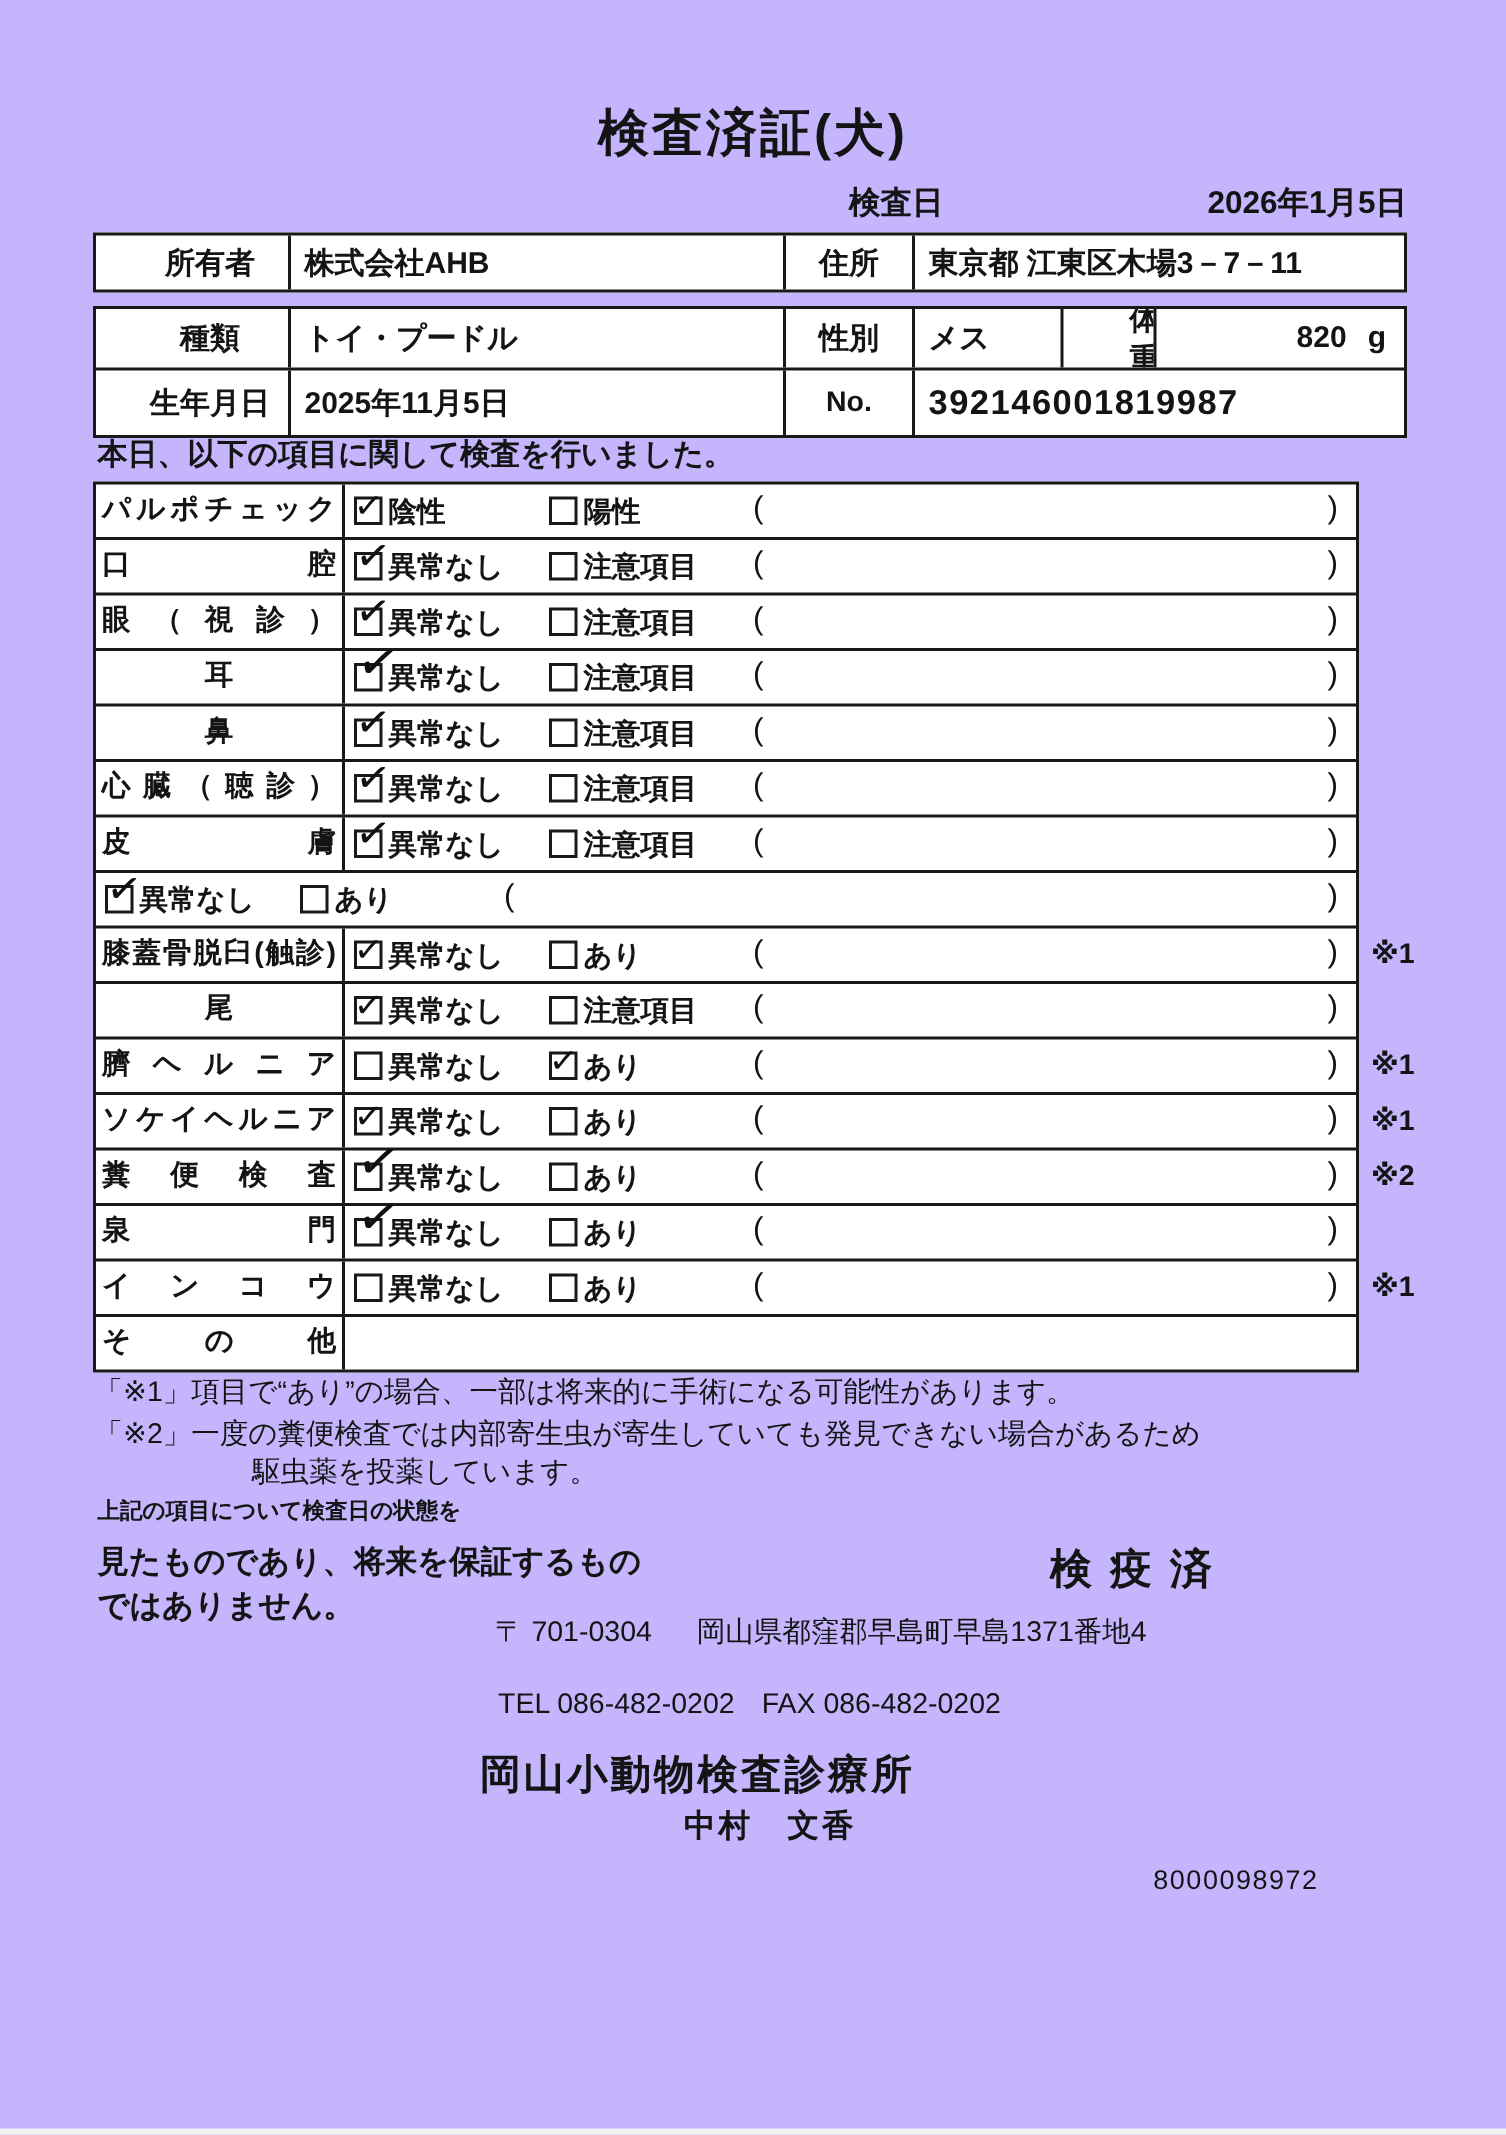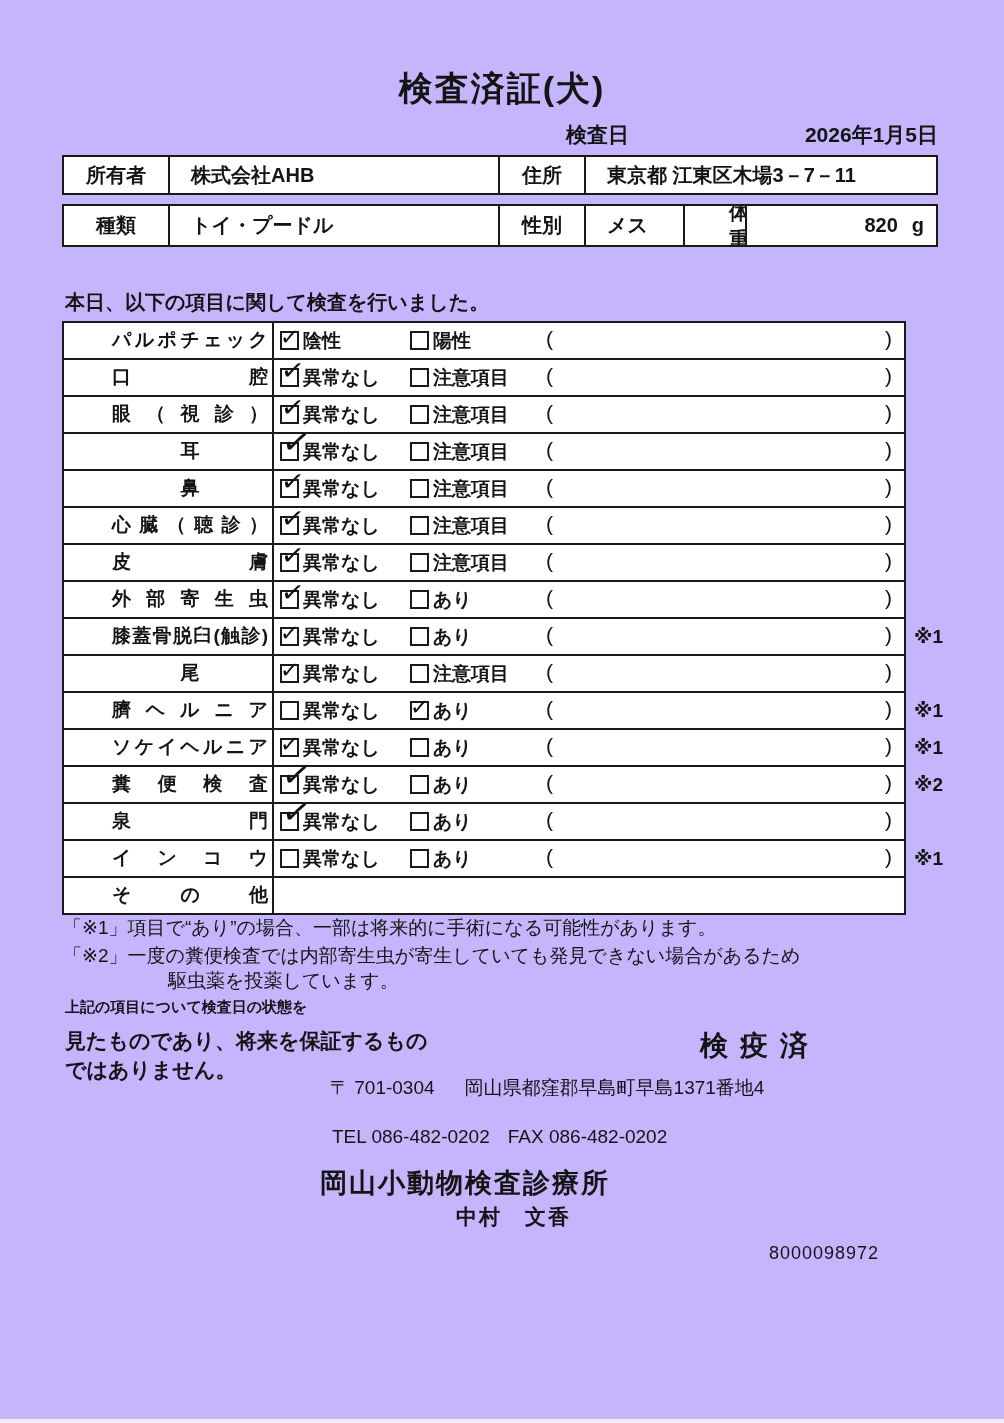--- a/index.html
+++ b/index.html
@@ -16,41 +16,41 @@
   }
 
   .examdate-label { top:121px; left:566px; font-size:21px; font-weight:600; }
   .examdate-value { top:121px; left:740px; width:198px; text-align:right; font-size:21px; font-weight:600; }
 
   
   .hbox { border:2px solid #191919; display:flex; box-sizing:border-box; background:#fff; }
   .hcell { border-right:2px solid #191919; display:flex; align-items:center; font-size:20px; font-weight:600; box-sizing:border-box; overflow:hidden; }
   .hcell:last-child { border-right:none; }
   .hc-center { justify-content:center; }
-  .hc-pad { padding-left:21px; }
+  .hc-pad { padding-left:9px; }
   .owner-box { top:155px; left:62px; width:876px; height:40px; }
   .pet-box   { top:204px; left:62px; width:876px; flex-direction:column; }
   .irow { display:flex; width:100%; box-sizing:border-box; }
   .irow-a { height:39px; }
   .irow-b { height:45px; border-top:2px solid #191919; }
-  .w-label  { width:106px; }
+  .w-label  { width:106px;margin-left:24px; }
   .w-value  { width:330px; }
   .w-small  { width:86px; }
   .w-sex    { width:99px; }
   .w-weight { width:62px;padding-left:48px; }
   .w-rest   { flex:1; }
   .weight-cell { justify-content:flex-end; padding-right:12px; gap:14px; }
   .no-cell { font-size:19px; }
   .num-cell { font-size:23px; letter-spacing:1px; }
 
   .intro { top:289px; left:65px; font-size:20px; font-weight:600; }
 
   
   .vtable { top:321px; left:62px; width:844px; border:2px solid #191919; background:#fff; box-sizing:border-box; }
-  .vrow { height:35px; border-bottom:2px solid #191919; display:flex; position:relative;padding-left:44px; }
+  .vrow { height:35px; border-bottom:2px solid #191919; display:flex; position:relative; }
   .vrow:last-child { border-bottom:none; }
   .vlabel {
     width:156px; padding:0 4px; border-right:2px solid #191919;
     font-size:19px; font-weight:600; line-height:34px; overflow:hidden; white-space:nowrap;
   }
   .vlabel.justify { text-align:justify; text-align-last:justify; text-justify:inter-character; }
   .vlabel.center { text-align:center; text-align-last:center; }
   .vcontent { flex:1; position:relative; font-size:19px; }
   .opt { position:absolute; top:0; height:35px; display:flex; align-items:center; font-weight:600; white-space:nowrap; }
   .opt.o1 { left:6px; }
@@ -105,20 +105,26 @@
       <div class="hcell hc-center w-label">種類</div>
       <div class="hcell hc-pad w-value">トイ・プードル</div>
       <div class="hcell hc-center w-small">性別</div>
       <div class="hcell hc-pad w-sex">メス</div>
       <div class="hcell hc-center w-weight">体重</div>
       <div class="hcell weight-cell w-rest">
         <span>820</span>
         <span>g</span>
       </div>
     </div>
+    <div class="irow irow-b">
+      <div class="hcell hc-center w-label">生年月日</div>
+      <div class="hcell hc-pad w-value">2025年11月5日</div>
+      <div class="hcell hc-center w-small no-cell">No.</div>
+      <div class="hcell hc-pad w-rest num-cell">392146001819987</div>
+    </div>
   </div>
 
   <div class="abs intro">本日、以下の項目に関して検査を行いました。</div>
 
   <div class="abs vtable">
       <div class="vrow">
         <div class="vlabel justify">パルポチェック</div>
         <div class="vcontent">
           <span class="opt o1">
             <span class="cb">
@@ -230,21 +236,20 @@
           </span>
           <span class="opt o2">
             <span class="cb"></span>
             <span class="optlabel">注意項目</span>
           </span>
           <span class="paren open">(</span>
           <span class="paren close">)</span>
         </div>
       </div>
       <div class="vrow">
-        <div class="vlabel justify">外部寄生虫</div>
         <div class="vcontent">
           <span class="opt o1">
             <span class="cb">
               <span class="check tail">✓</span>
             </span>
             <span class="optlabel">異常なし</span>
           </span>
           <span class="opt o2">
             <span class="cb"></span>
             <span class="optlabel">あり</span>

